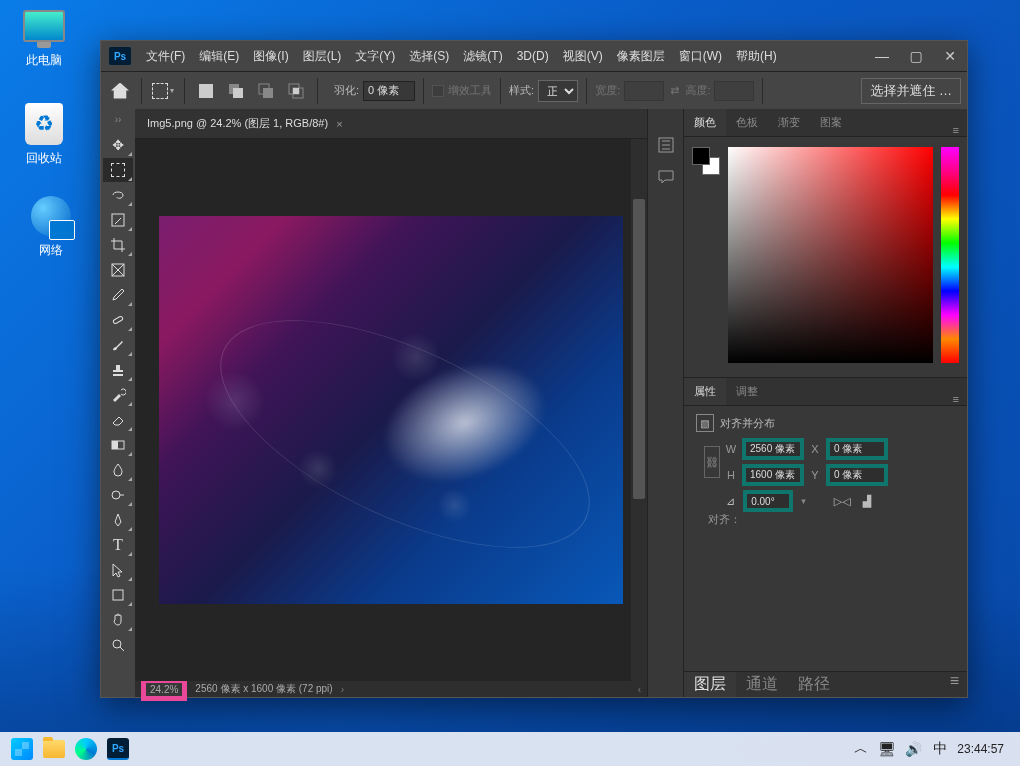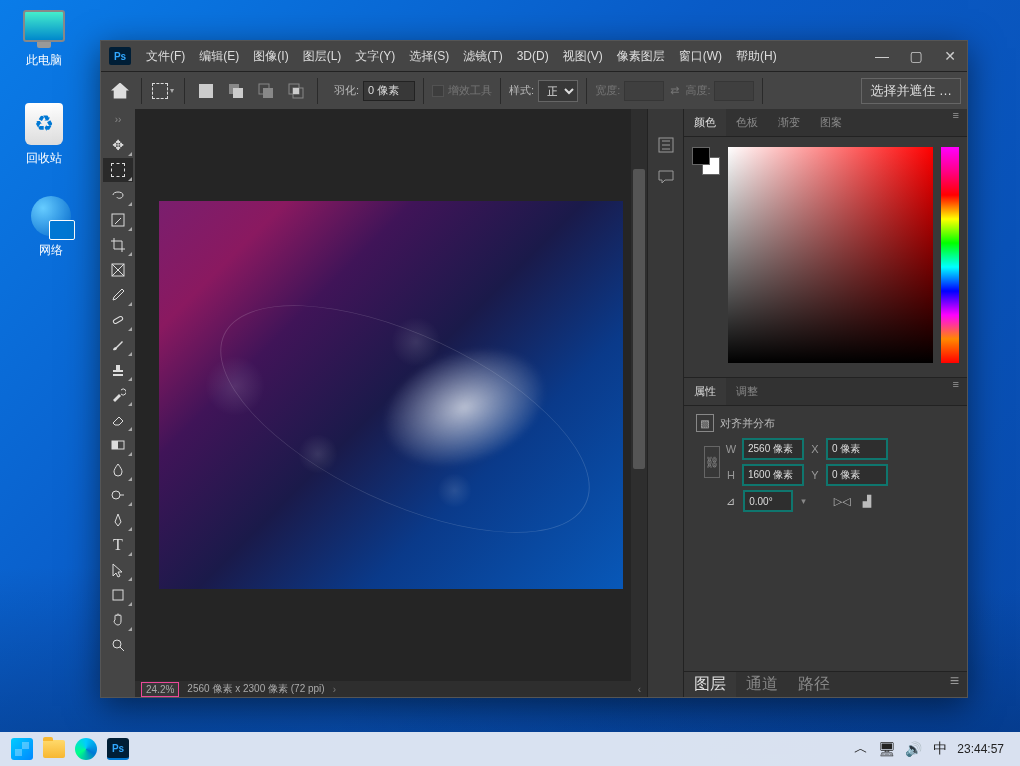--- a/index.html
+++ b/index.html
@@ -33,29 +33,29 @@
 .tool{width:30px;height:24px;display:flex;align-items:center;justify-content:center;color:#ddd;cursor:pointer;margin:0 2px;font-size:14px;position:relative}
 .tool.active{background:#2a2a2a}
 .tool .tri{position:absolute;bottom:1px;right:1px;width:0;height:0;border:2px solid transparent;border-right-color:#aaa;border-bottom-color:#aaa}
 .canvas-area{flex:1;display:flex;flex-direction:column;background:#252525;min-width:0}
 .doc-tab{height:30px;background:#323232;display:flex;align-items:center;padding:0 12px;color:#ddd;font-size:11px;border-bottom:1px solid #222}
 .doc-tab .close{margin-left:8px;cursor:pointer;color:#999}
 .canvas-viewport{flex:1;display:flex;align-items:center;justify-content:center;background:#252525;position:relative;padding:0 8px}
 .canvas-scrollbar-v{position:absolute;right:0;top:0;width:16px;height:100%;background:#2e2e2e}
 .canvas-scrollbar-v .thumb{position:absolute;top:60px;left:2px;width:12px;height:300px;background:#555;border-radius:2px}
 .canvas-scrollbar-h{height:16px;background:#2e2e2e;display:flex;align-items:center;font-size:10px;color:#aaa;padding:0 6px;gap:8px}
-.zoom-box{background:#383838;border:1px solid #ec4899;padding:1px 4px}
+.zoom-box{background:#383838;border:5px solid #ec4899;padding:1px 4px}
 .canvas-img{width:464px;height:388px;background:linear-gradient(135deg,#7a1e6e 0%,#8a1960 15%,#401458 30%,#1a1a4a 50%,#0a3a8a 70%,#0858b8 100%);position:relative;overflow:hidden}
 .canvas-swirl{position:absolute;top:30%;left:30%;width:280px;height:200px;background:radial-gradient(ellipse 120px 80px at 60% 50%,rgba(255,255,255,.7),transparent 70%);filter:blur(2px);transform:rotate(-20deg)}
 .canvas-swirl2{position:absolute;top:20%;left:10%;width:400px;height:280px;border:1px solid rgba(255,255,255,.15);border-radius:50%;transform:rotate(25deg) scaleY(.6)}
 .canvas-bokeh{position:absolute;border-radius:50%;background:radial-gradient(circle,rgba(255,255,255,.12),transparent 70%)}
 .collapsed-dock{width:36px;background:#383838;display:flex;flex-direction:column;align-items:center;padding-top:24px;gap:8px;border-left:1px solid #222}
 .dock-icon{width:24px;height:24px;color:#999;display:flex;align-items:center;justify-content:center;cursor:pointer;font-size:16px}
 .panels{width:284px;background:#383838;display:flex;flex-direction:column;border-left:1px solid #222}
-.panel-tabs{height:28px;background:#323232;display:flex;align-items:flex-start;font-size:11px;border-bottom:1px solid #222}
+.panel-tabs{height:28px;background:#323232;display:flex;align-items:flex-end;font-size:11px;border-bottom:1px solid #222}
 .panel-tab{padding:0 10px;height:100%;display:flex;align-items:center;color:#888;cursor:pointer}
 .panel-tab.active{color:#ddd;background:#383838}
 .panel-menu{margin-left:auto;padding:0 8px;color:#999;cursor:pointer}
 .color-panel{height:240px;display:flex;padding:10px 8px;gap:8px}
 .color-swatch{display:flex;flex-direction:column;gap:2px}
 .fg-bg{width:28px;height:28px;position:relative}
 .fg-bg .fg{position:absolute;top:0;left:0;width:18px;height:18px;background:#000;border:1px solid #666;z-index:1}
 .fg-bg .bg{position:absolute;bottom:0;right:0;width:18px;height:18px;background:#fff;border:1px solid #666}
 .color-picker{flex:1;height:216px;background:linear-gradient(to right,#fff,#f00);position:relative}
 .color-picker:after{content:"";position:absolute;inset:0;background:linear-gradient(to bottom,transparent,#000)}
@@ -66,21 +66,21 @@
 .props-row{display:flex;align-items:center;gap:6px;margin-bottom:6px}
 .props-icon{width:18px;height:18px;border:1px solid #888;display:flex;align-items:center;justify-content:center;font-size:10px}
 .section-header{display:flex;align-items:center;gap:4px;margin:8px 0;color:#ddd}
 .chev{width:0;height:0;border:4px solid transparent;border-top-color:#bbb;margin-top:3px}
 .chev.right{border-top-color:transparent;border-left-color:#bbb;margin-top:0}
 .transform-grid{display:flex;align-items:center;gap:4px;margin-left:8px;margin-bottom:4px}
 .link-icon{width:16px;height:32px;border:1px solid #666;display:flex;align-items:center;justify-content:center;color:#999;font-size:11px;cursor:pointer}
 .tg-col{display:flex;flex-direction:column;gap:4px}
 .tg-row{display:flex;align-items:center;gap:4px}
 .tg-label{width:14px;text-align:center;color:#999}
-.tg-input{width:62px;height:22px;background:#2e2e2e;border:2px solid #0f766e;color:#ddd;font-size:10px;padding:0 4px}
+.tg-input{width:62px;height:22px;background:#2e2e2e;border:4px solid #0f766e;color:#ddd;font-size:10px;padding:0 4px}
 .angle-row{display:flex;align-items:center;gap:8px;margin-left:30px;margin-top:4px}
 .layers-tabs{height:26px;background:#323232;display:flex;border-top:1px solid #222}
 .taskbar{position:absolute;bottom:0;left:0;width:100%;height:34px;background:rgba(235,240,248,.92);display:flex;align-items:center;padding:0 6px}
 .tb-icon{width:32px;height:32px;display:flex;align-items:center;justify-content:center;cursor:pointer;border-radius:3px;font-size:18px}
 .start{background:linear-gradient(135deg,#0cf,#08f);width:22px;height:22px;border-radius:3px;position:relative}
 .start:before{content:"";position:absolute;inset:4px;background:conic-gradient(#fff 0 25%,transparent 0 50%,#fff 0 75%,transparent 0);opacity:.3}
 .folder-ico{width:22px;height:18px;background:linear-gradient(#ffd96b,#f7b731);border-radius:2px;position:relative}
 .folder-ico:before{content:"";position:absolute;top:-3px;left:0;width:10px;height:4px;background:#f7b731;border-radius:2px 2px 0 0}
 .edge-ico{width:22px;height:22px;border-radius:50%;background:conic-gradient(#0cf,#0078d4,#0f8,#0cf)}
 .ps-ico{width:22px;height:22px;background:#001e36;color:#31a8ff;font-size:10px;font-weight:bold;display:flex;align-items:center;justify-content:center;border-radius:3px;border-bottom:2px solid #0078d4}
@@ -301,36 +301,40 @@
         </div>
       <div class="tool">
           <svg width="16" height="16">
             <circle cx="7" cy="7" r="4" fill="none" stroke="#ddd"></circle>
             <path d="M10 10l4 4" stroke="#ddd"></path>
           </svg>
         </div>
     </div>
 
     <div class="canvas-area">
+      <div class="doc-tab">
+        <span>Img5.png @ 24.2% (图层 1, RGB/8#)</span>
+        <span class="close">×</span>
+      </div>
       <div class="canvas-viewport">
         <div class="canvas-img">
           <div class="canvas-swirl"></div>
           <div class="canvas-swirl2"></div>
           <div class="canvas-bokeh" style="top:40%;left:10%;width:60px;height:60px"></div>
           <div class="canvas-bokeh" style="top:60%;left:30%;width:40px;height:40px"></div>
           <div class="canvas-bokeh" style="top:30%;left:50%;width:50px;height:50px"></div>
           <div class="canvas-bokeh" style="top:70%;left:60%;width:35px;height:35px"></div>
         </div>
         <div class="canvas-scrollbar-v">
             <div class="thumb"></div>
           </div>
       </div>
       <div class="canvas-scrollbar-h">
         <span class="zoom-box">24.2%</span>
-        <span>2560 像素 x 2300 像素 (72 ppi)</span>
+        <span>2560 像素 x 1600 像素 (72 ppi)</span>
         <span style="color:#777">›</span>
         <span style="color:#777;margin-left:auto">‹</span>
       </div>
     </div>
 
     <div class="collapsed-dock">
       <div class="dock-icon">
           <svg width="18" height="18">
             <rect x="2" y="2" width="14" height="14" fill="none" stroke="#999"></rect>
             <path d="M5 5h8M5 9h8M5 13h8" stroke="#999"></path>
@@ -398,20 +402,21 @@
                 </div>
             </div>
           </div>
           <div class="angle-row">
             <span>⊿</span>
             <input class="tg-input" style="width: 50px;" value="0.00°">
             <span style="font-size:9px;color:#888">▾</span>
             <span style="margin-left:20px;cursor:pointer">▷◁</span>
             <span style="margin-left:4px;cursor:pointer">▟</span>
           </div>
+          <div style="margin-left:12px;color:#999">对齐：</div>
         </div>
         <div class="layers-tabs">
           <div class="panel-tab active">图层</div>
           <div class="panel-tab">通道</div>
           <div class="panel-tab">路径</div>
           <div class="panel-menu">≡</div>
         </div>
       </div>
     </div>
   </div>

